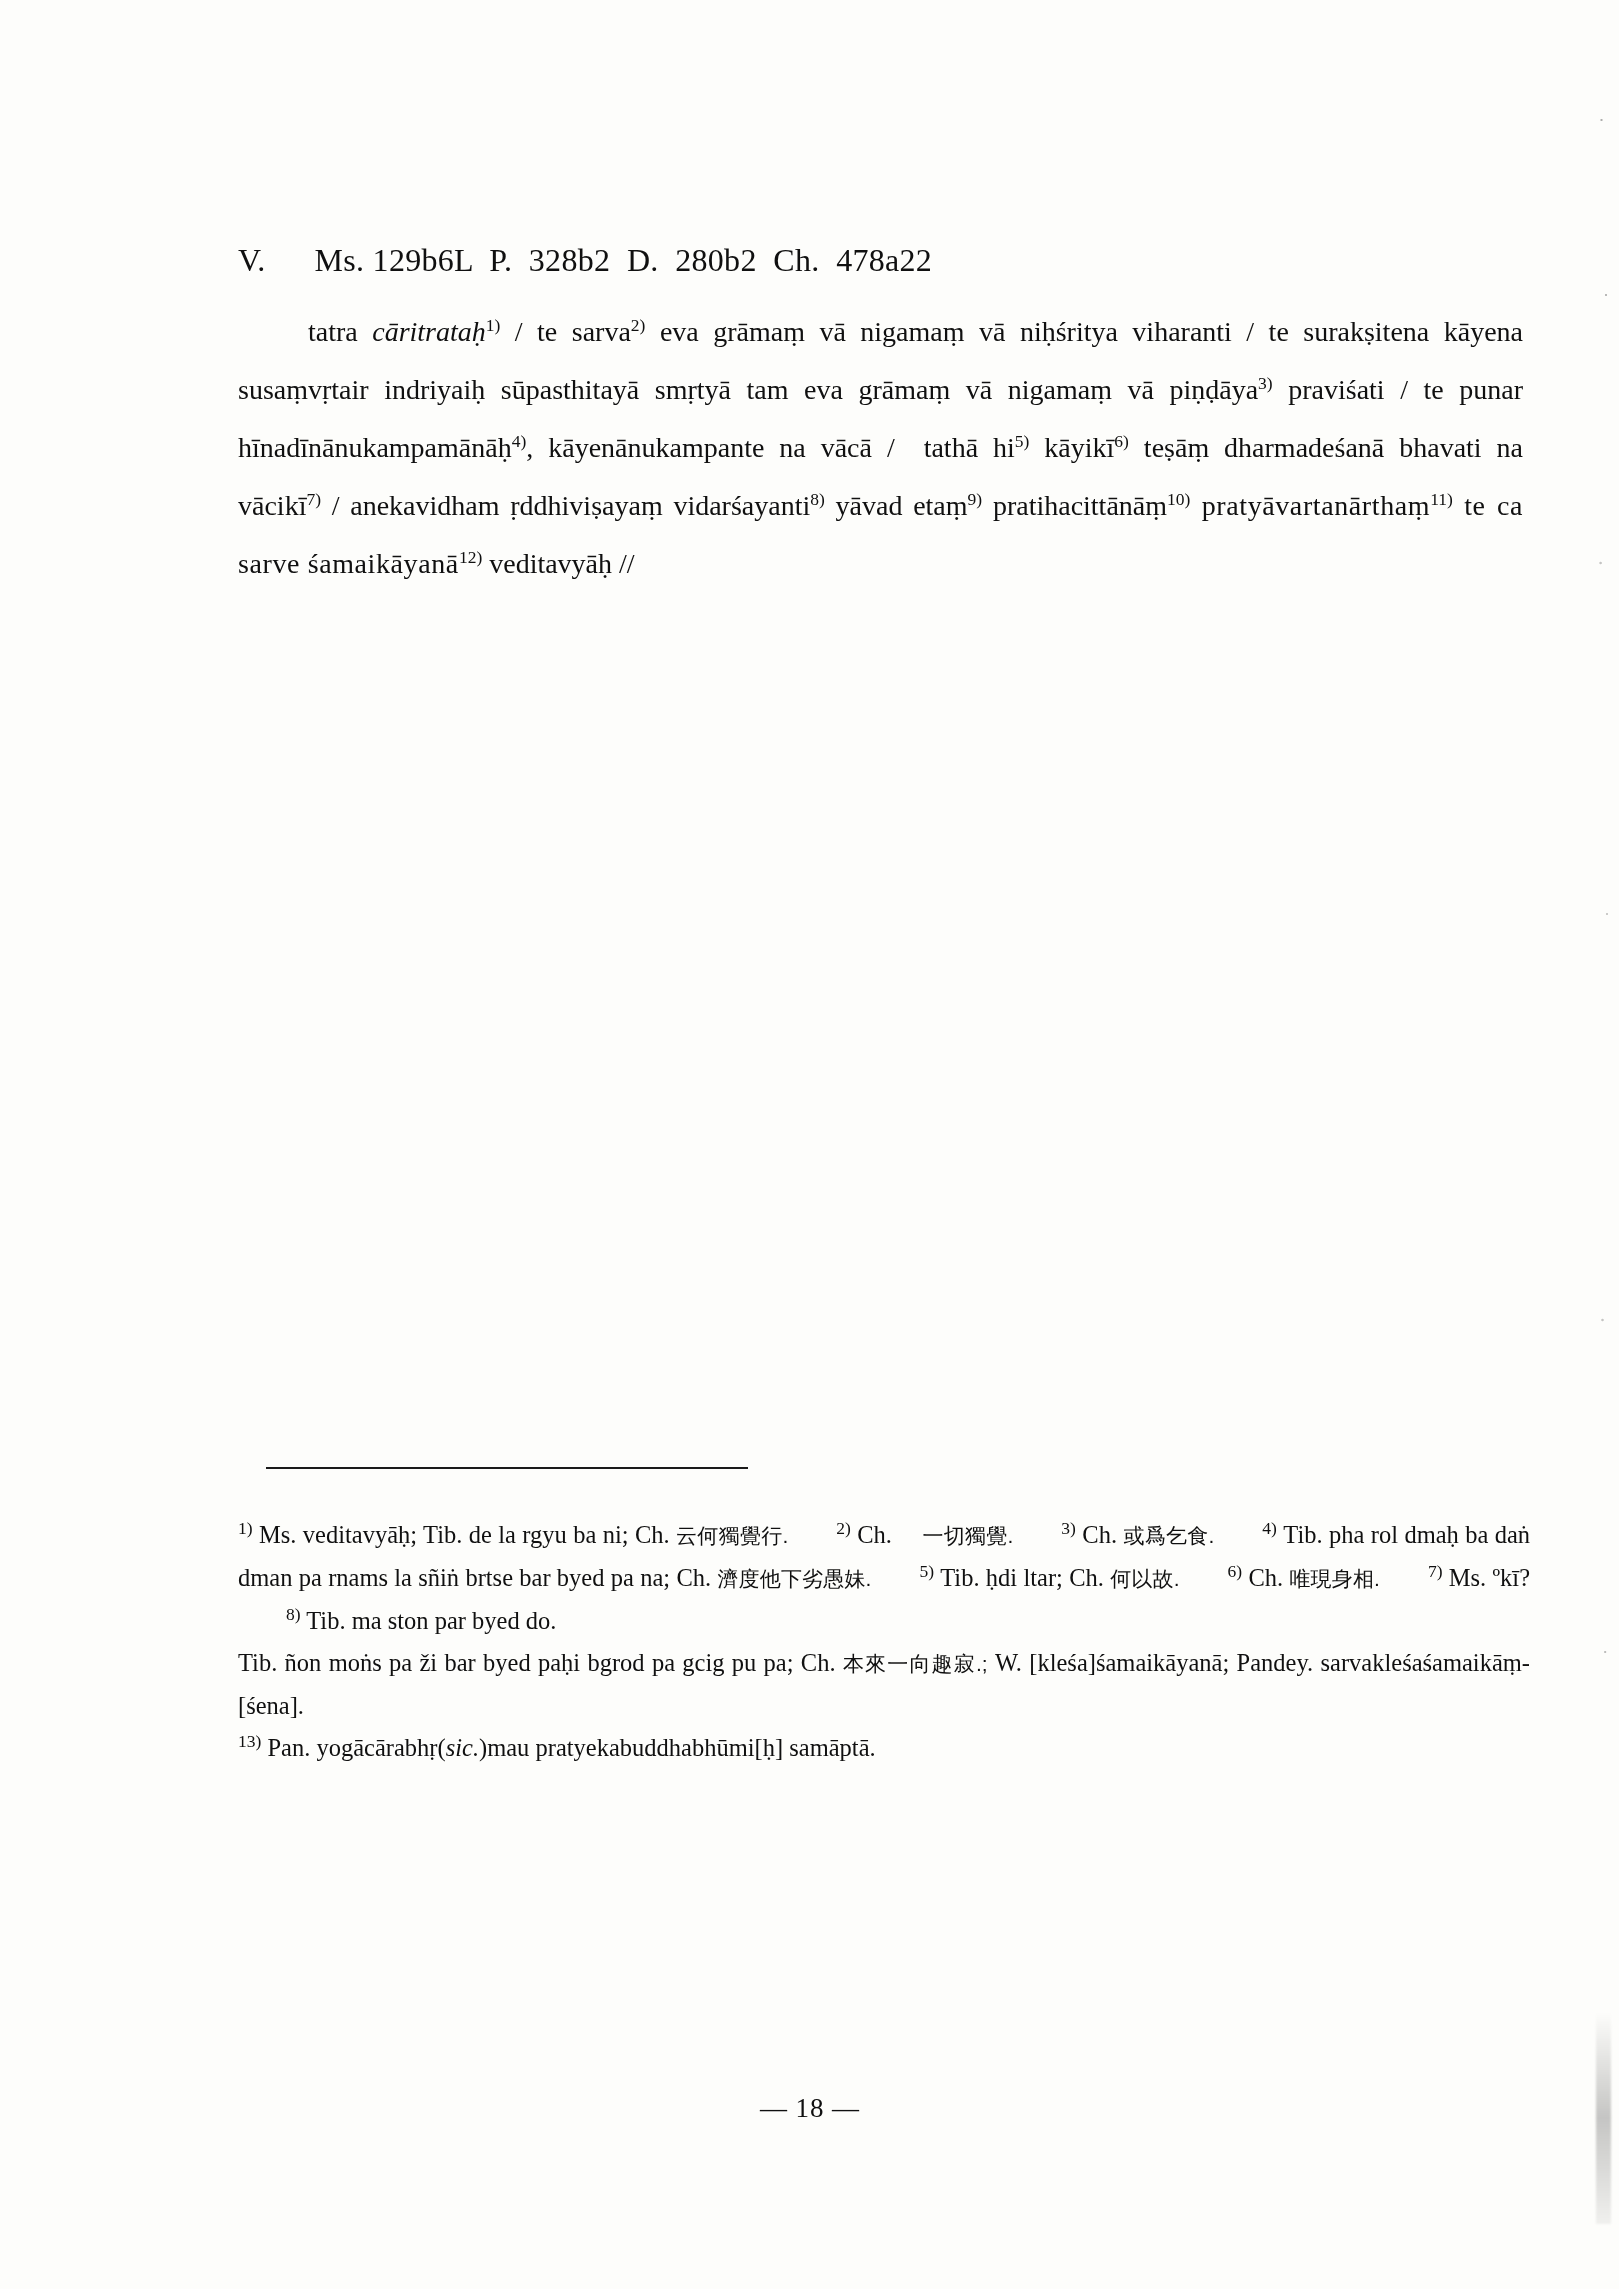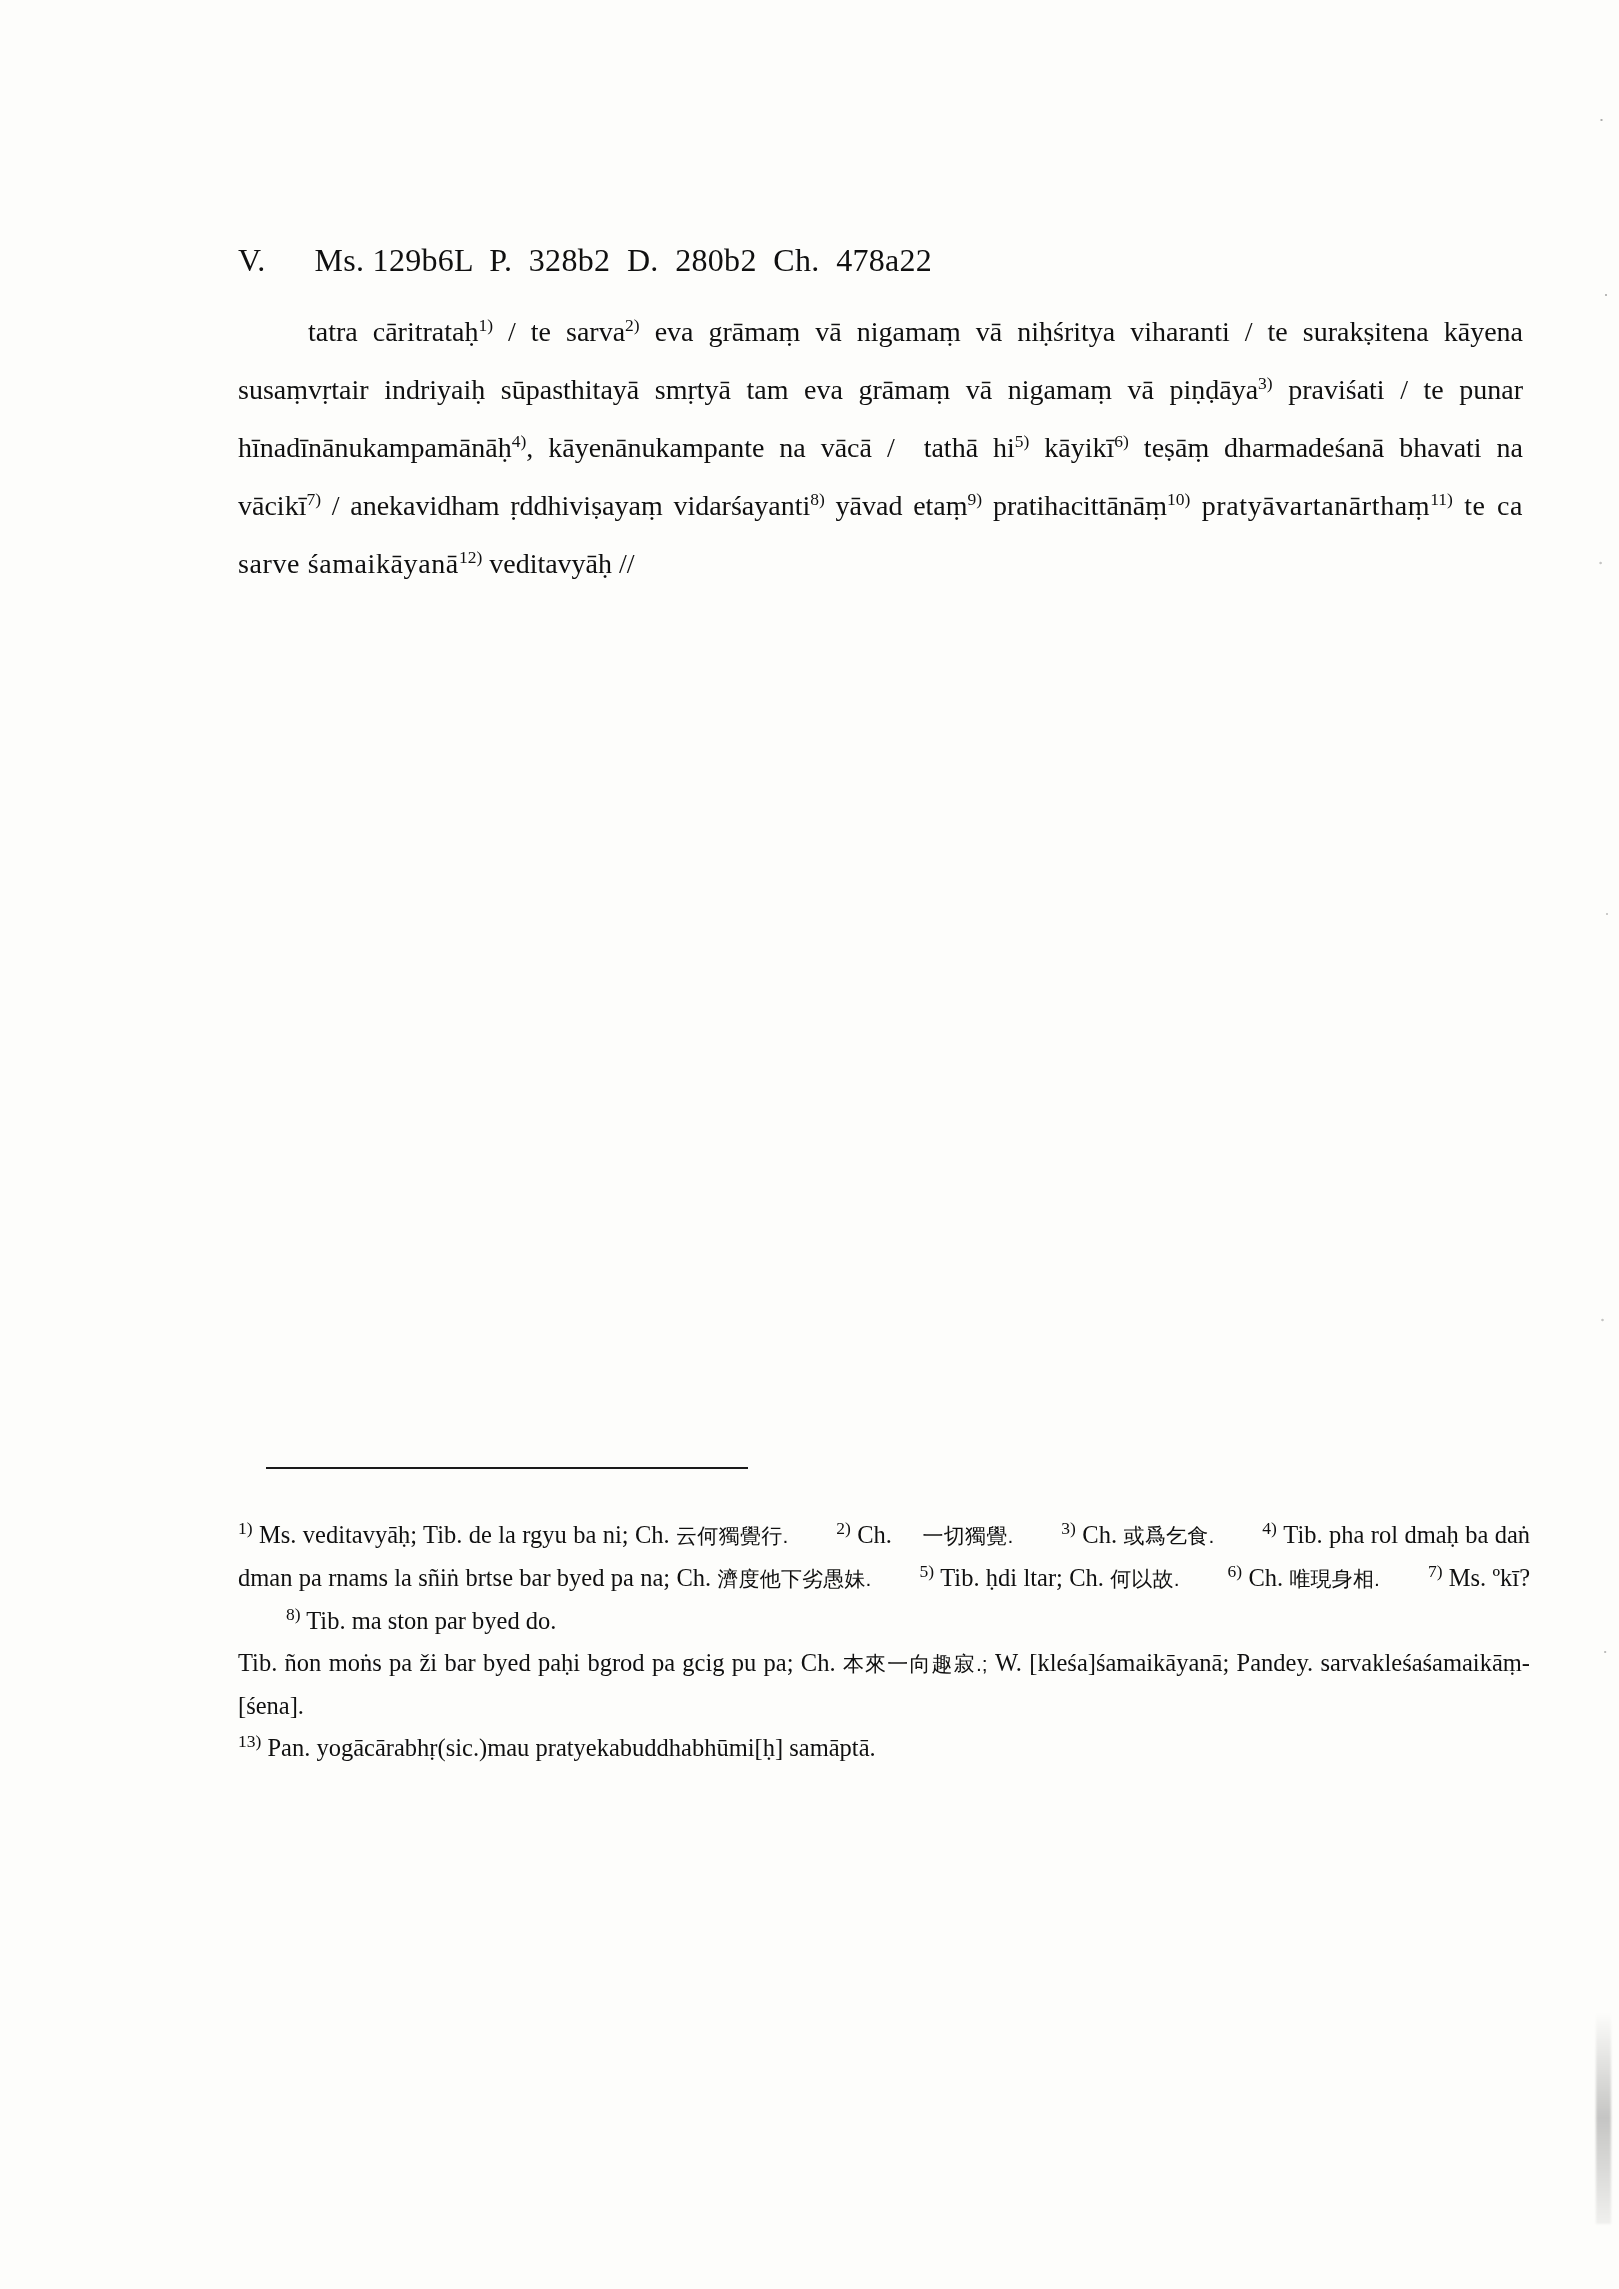--- a/index.html
+++ b/index.html
@@ -68,21 +68,21 @@
     line-height: 58px;
     text-align: justify;
     text-justify: inter-word;
   }
   .body-block p {
     margin: 0;
   }
   .indent {
     text-indent: 70px;
   }
-  .it { }
+  .it { font-style: italic; }
   sup.ref {
     font-size: 17.5px;
     vertical-align: super;
     line-height: 0;
   }
   .spaced {
     letter-spacing: 0.6px;
   }
 
   .colophon {
@@ -189,15 +189,16 @@
       <span>W. [kleśa]śamaikāyanā; Pandey. sarvakleśaśamaikāṃ-[śena].</span>
     </p>
 
     <p class="n-line">
       <sup>13)</sup>
       <span>Pan. yogācārabhṛ(</span><span class="it">sic.</span><span>)mau pratyekabuddhabhūmi[ḥ] samāptā.</span>
     </p>
 
   </div>
 
+  <div class="folio">— 18 —</div>
 
 </div>
 
 
 </body></html>

